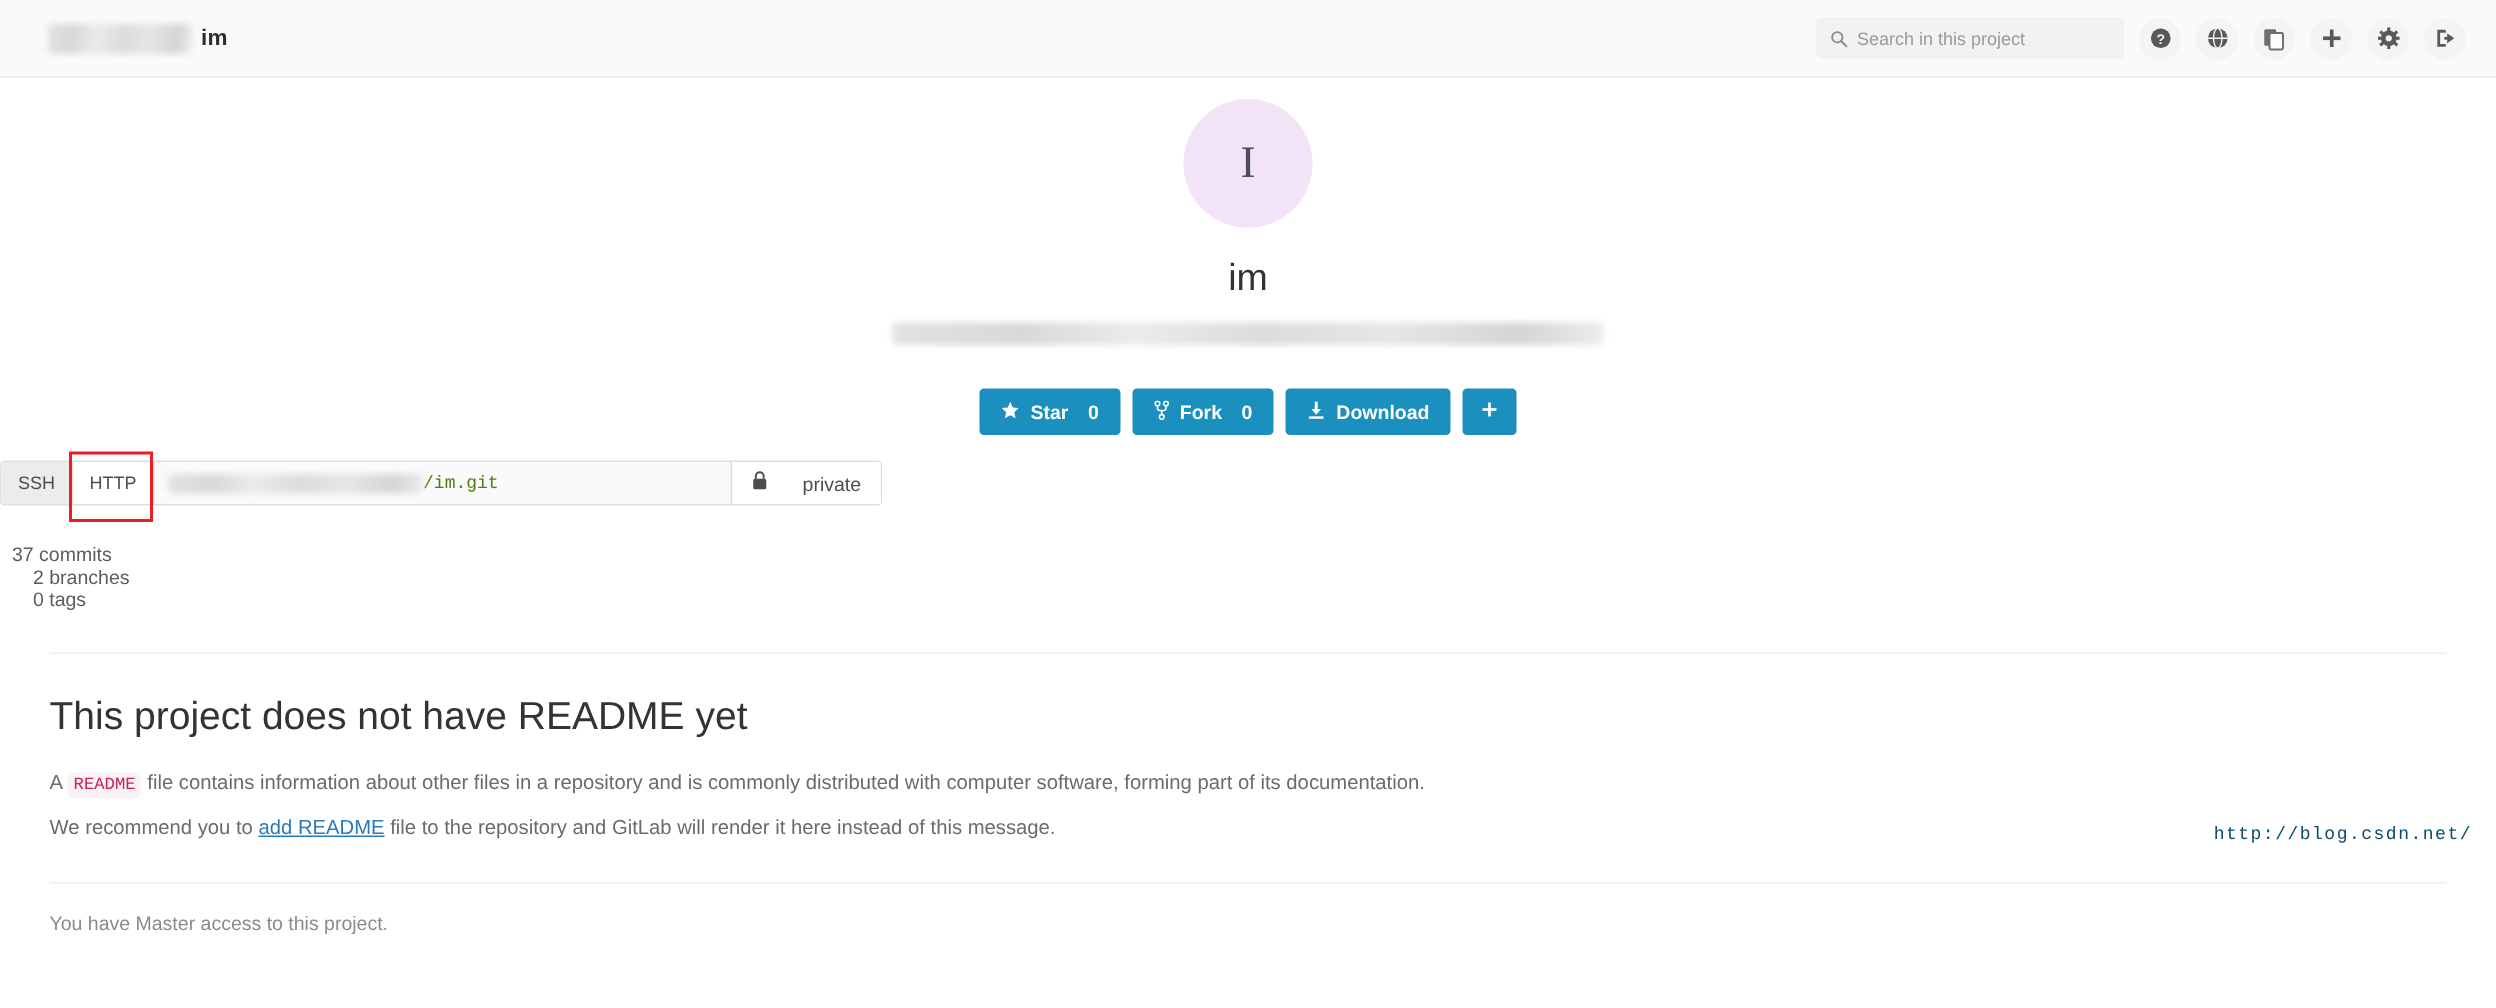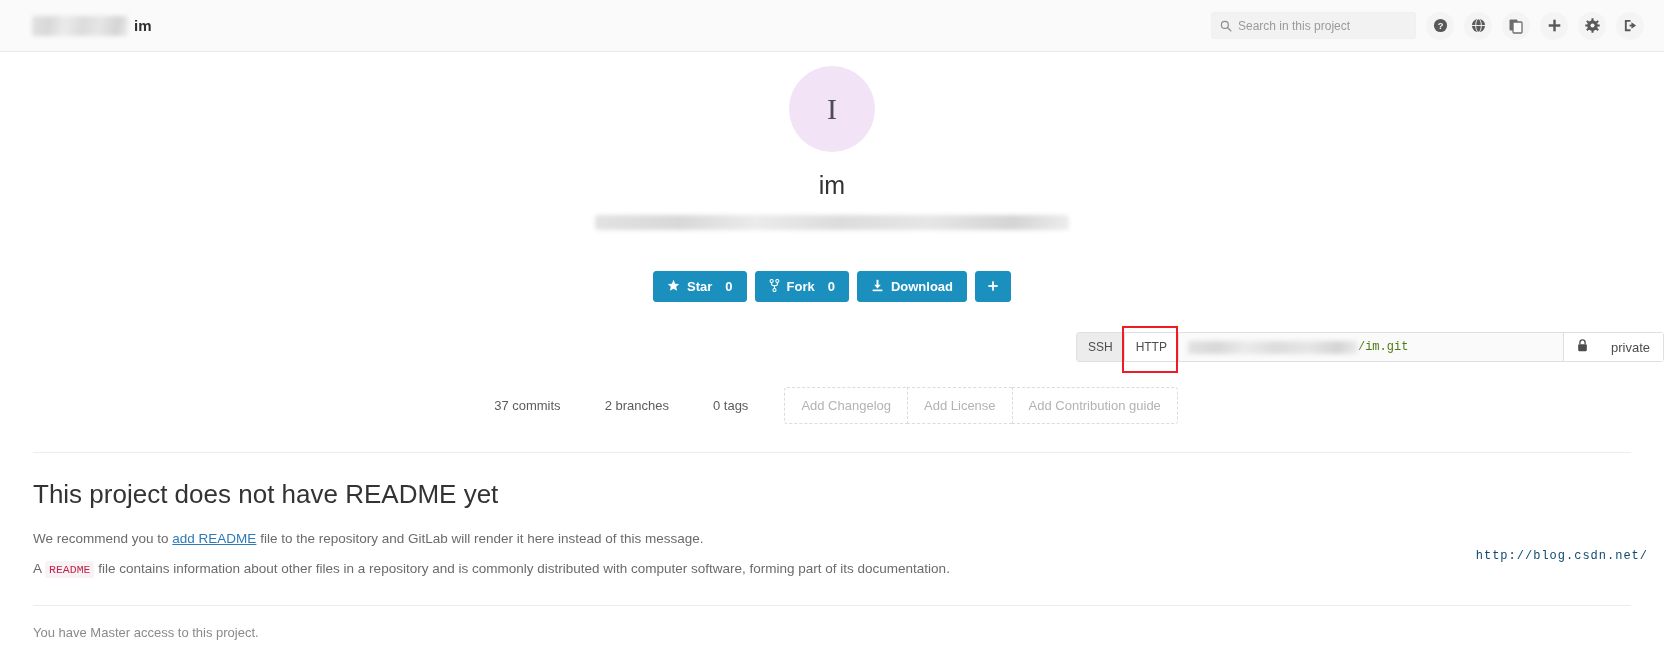--- a/index.html
+++ b/index.html
@@ -118,21 +118,21 @@
     height: 15px;
     margin: 15px auto 0 auto;
     display: block;
   }
 
   
   .project-actions {
     display: flex;
     justify-content: center;
     gap: 8px;
-    margin-top: 41px;
+    margin-top: 29px;
   }
   .btn-blue {
     background: #1b90bf;
     color: #ffffff;
     border: 1px solid #1b90bf;
     border-radius: 3px;
     height: 31px;
     font-size: 13px;
     font-weight: bold;
     display: inline-flex;
@@ -145,22 +145,22 @@
   }
   .btn-count {
     font-weight: bold;
     margin-left: 6px;
   }
   .btn-blue.square { padding: 0 11px; font-size: 15px; }
 
   
   .clone-row {
     display: flex;
-    justify-content: flex-end;
-    margin-top: 30px;
+    justify-content: flex-start;
+    margin-top: 17px;
   }
   .clone-group {
     display: flex;
     align-items: stretch;
     height: 30px;
     border: 1px solid #dfdfdf;
     border-radius: 3px;
     overflow: visible;
     background: #fff;
   }
@@ -210,20 +210,21 @@
     background: #fff;
   }
 
   
   .stats-row {
     display: flex;
     justify-content: center;
     align-items: stretch;
     margin-top: 25px;
     font-size: 13px;
+    flex-direction: column;
   }
   .stat {
     color: #5c5c5c;
     padding: 0 22px;
     display: flex;
     align-items: center;
     cursor: pointer;
   }
   .stat:first-child { padding-left: 8px; }
   .add-group {
@@ -460,45 +461,40 @@
         </div>
 
       </div>
     </div>
 
     <div class="stats-row">
       <div class="stat">37 commits</div>
       <div class="stat">2 branches</div>
       <div class="stat">0 tags</div>
 
-      <div class="add-group">
-        <button class="add-btn">Add Changelog</button>
-        <button class="add-btn">Add License</button>
-        <button class="add-btn">Add Contribution guide</button>
-      </div>
     </div>
 
   </div>
 
   <hr class="divider">
 
   <div class="readme">
     <h2>This project does not have README yet</h2>
+
+    <p>
+      <span>A</span>
+      <code class="inline">README</code>
+      <span>file contains information about other files in a repository and is commonly distributed with computer software, forming part of its documentation.</span>
+    </p>
 
     <p>
       <span>We recommend you to</span>
       <a href="#">add README</a>
       <span>file to the repository and GitLab will render it here instead of this message.</span>
     </p>
-
-    <p>
-      <span>A</span>
-      <code class="inline">README</code>
-      <span>file contains information about other files in a repository and is commonly distributed with computer software, forming part of its documentation.</span>
-    </p>
   </div>
 
   <hr class="divider2">
 
   <div class="access-note">You have Master access to this project.</div>
 
   <div class="watermark">http://blog.csdn.net/</div>
 
 </div>
 

